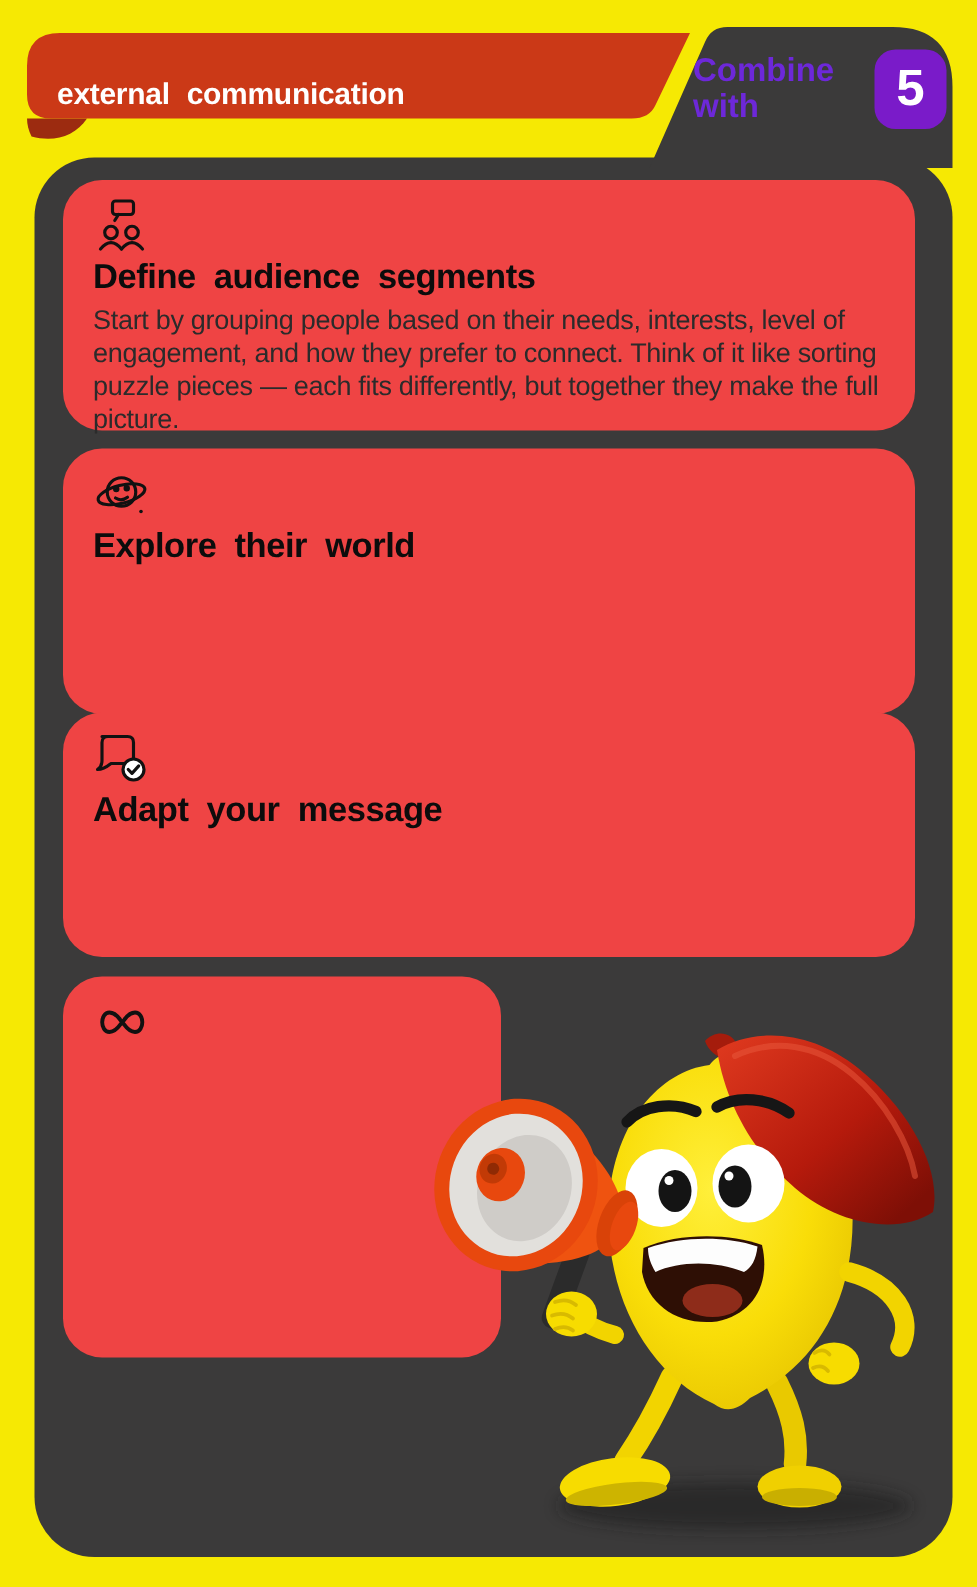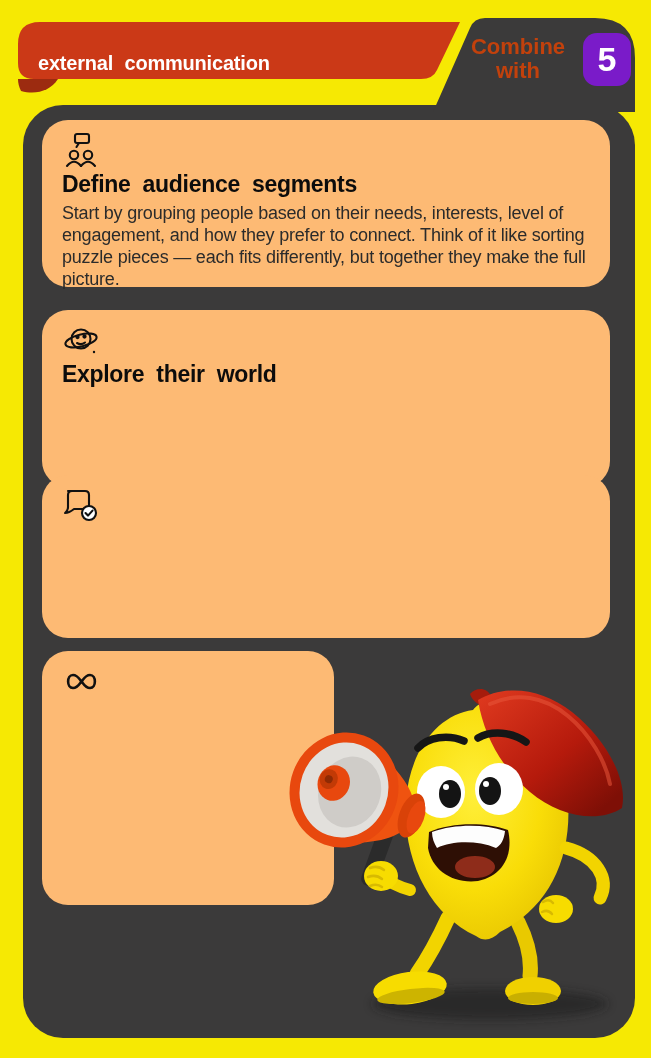--- a/index.html
+++ b/index.html
@@ -10,36 +10,36 @@
   }
   #bg-shapes{position:absolute;left:0;top:0;z-index:0;}
   
   .banner-title{
     position:absolute;left:38px;top:29px;z-index:2;width:400px;
     color:#ffffff;font-weight:bold;font-size:20px;line-height:23px;
     word-spacing:6px;letter-spacing:-0.2px;
   }
   .combine{
     position:absolute;left:462px;top:35px;width:112px;z-index:2;
-    text-align:center;color:#c2410c;font-weight:bold;font-size:22px;line-height:24px;
+    text-align:left;color:#6d28d9;font-weight:bold;font-size:22px;line-height:24px;
   }
   .badge{
     position:absolute;left:583px;top:33px;width:48px;height:53px;z-index:2;
     border-radius:14px;background:#7a1bc9;color:#fff;
     display:flex;align-items:center;justify-content:center;
     font-size:34px;font-weight:bold;
   }
   
   .card{
     position:absolute;left:42px;width:568px;z-index:2;
-    background:#fdba74;border-radius:26px;
+    background:#ef4444;border-radius:26px;
     padding:12px 22px 0 20px;box-sizing:border-box;
   }
   .card-1{top:120px;height:167px;}
-  .card-2{top:299px;height:177px;margin-top:11px;}
+  .card-2{top:299px;height:177px;}
   .card-3{top:475px;height:163px;}
   .card-4{top:651px;height:254px;width:292px;}
   .card .icon{display:block;height:38px;margin:0 0 1px 0;}
   .card h2{
     margin:1px 0 4px 0;font-size:23px;font-weight:bold;color:#0c0c0c;
     letter-spacing:-0.3px;word-spacing:6px;
   }
   .card p{
     margin:0;font-size:18px;line-height:22px;color:#2b2b2b;letter-spacing:-0.2px;
   }
@@ -95,20 +95,21 @@
   </svg>
   <h2>Explore their world</h2>
 </div>
 
 <div class="card card-3">
   <svg class="icon" viewBox="0 0 38 38" width="38" height="38" fill="none" stroke="#111" stroke-width="2.1" stroke-linecap="round" stroke-linejoin="round">
     <path d="M 8 4 h 17 q 4 0 4 4 v 10 q 0 4 -4 4 h -11 q -5 4 -9 4 q 3 -2 3 -6 v -12 q 0 -4 4 -4 z" transform="translate(-2,0)"></path>
     <circle cx="27" cy="26" r="7" fill="#fff"></circle>
     <path d="M 23.5 26 l 2.5 2.6 l 4.5 -5"></path>
   </svg>
+  <h2>Adapt your message</h2>
 </div>
 
 <div class="card card-4">
   <svg class="icon" viewBox="0 0 40 34" width="40" height="34" fill="none" stroke="#111" stroke-width="2.6" stroke-linecap="round">
     <path d="M 11 23 C 4.5 23 4.5 10 11 10 C 16 10 18.2 15.5 19.5 16.5 C 20.8 17.5 23 23 28 23 C 34.5 23 34.5 10 28 10 C 23 10 20.8 15.5 19.5 16.5 C 18.2 17.5 16 23 11 23"></path>
   </svg>
 </div>
 
 <svg id="mascot" width="360" height="350" viewBox="0 0 360 350" role="img">
   <defs>

